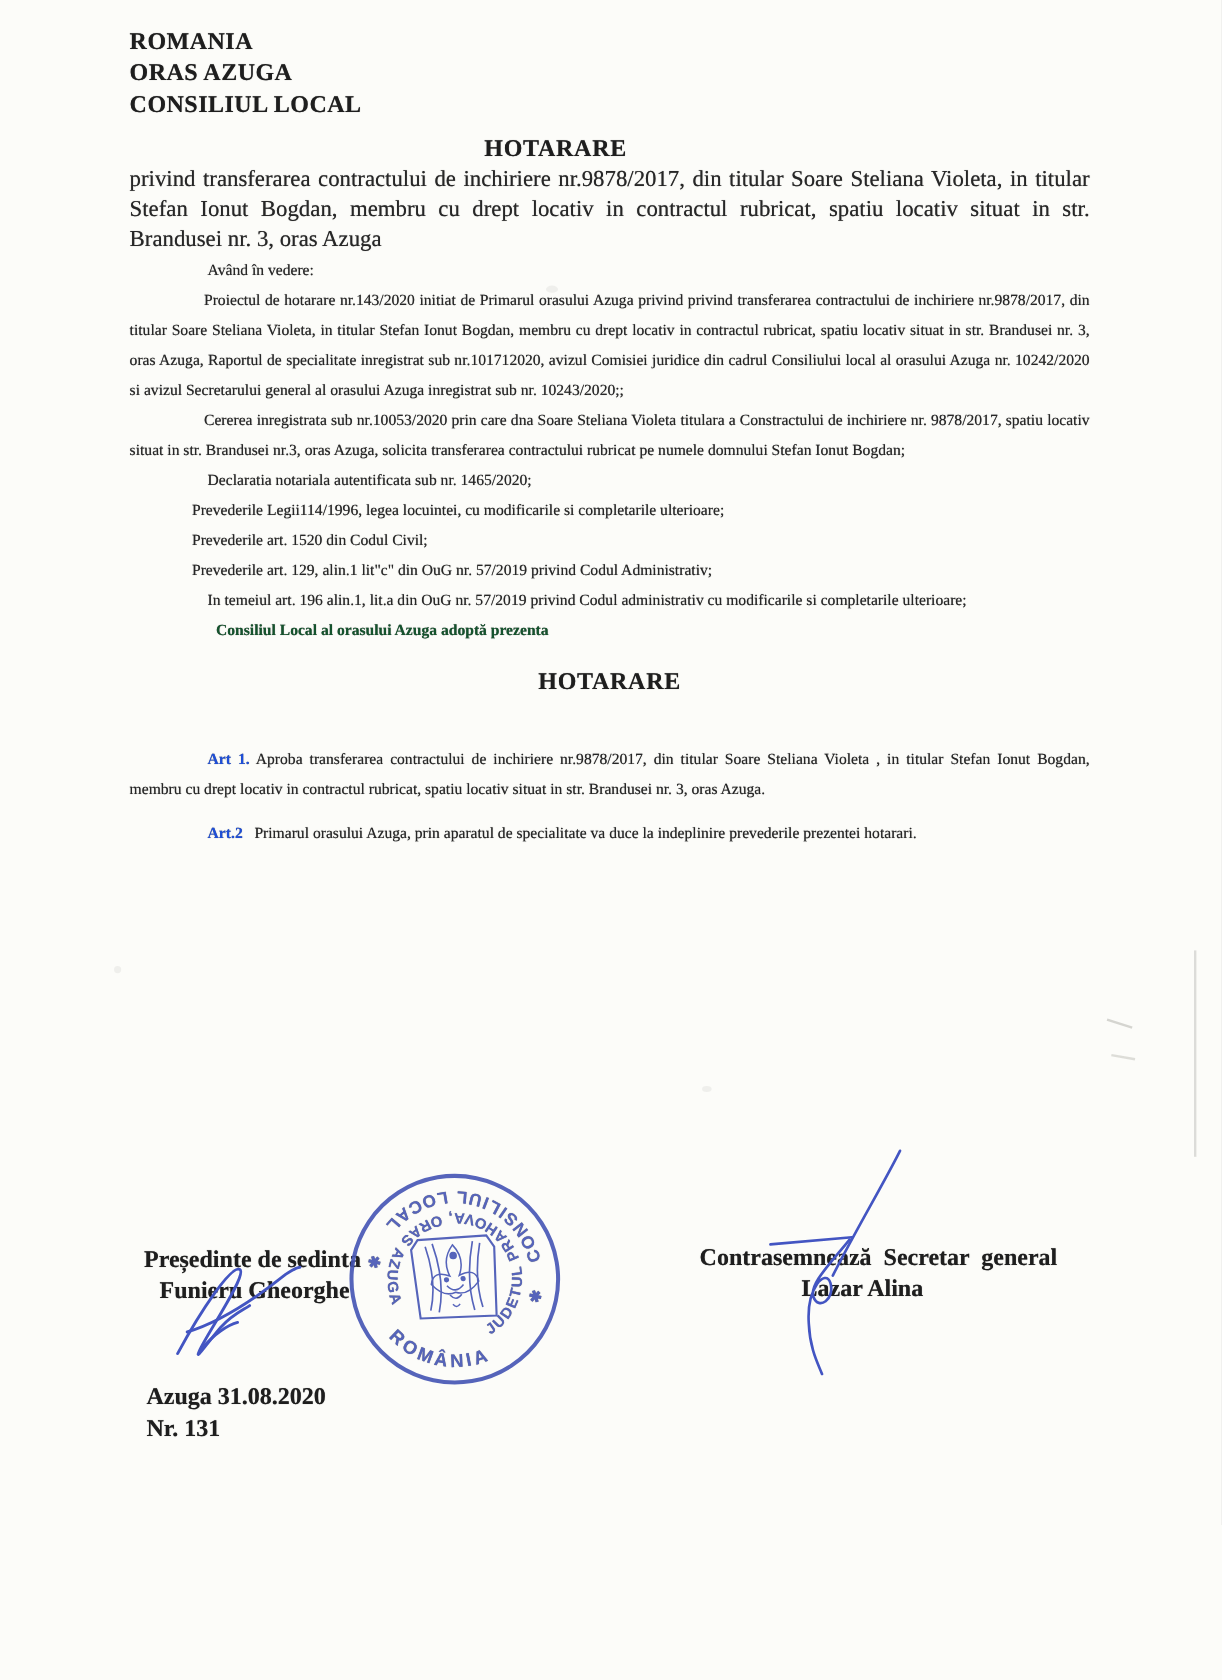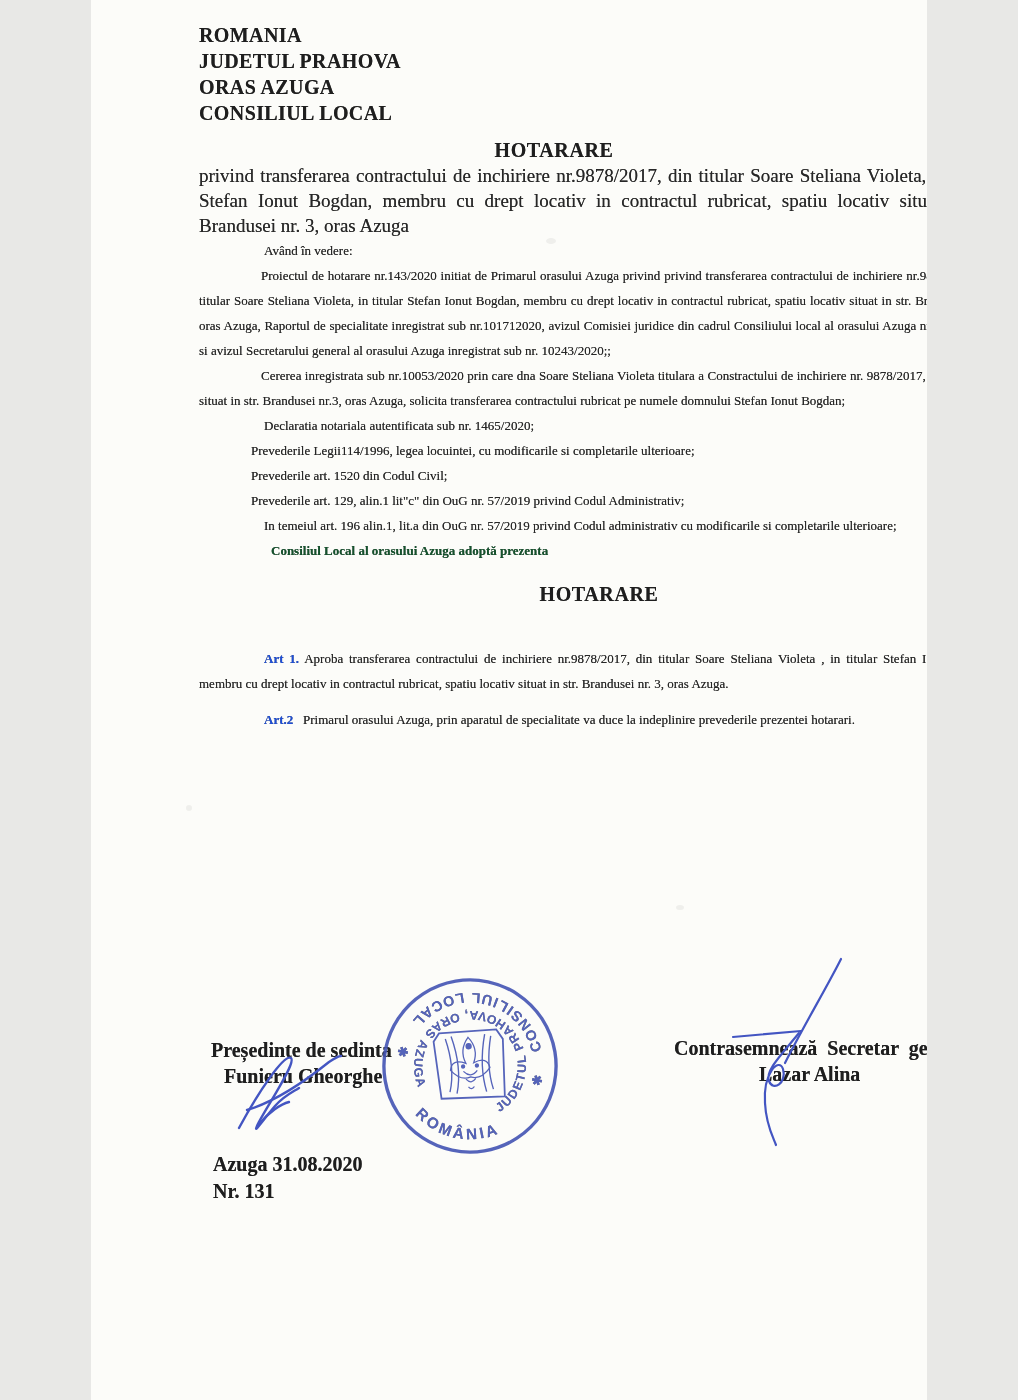--- a/index.html
+++ b/index.html
@@ -1,18 +1,18 @@
 <!DOCTYPE html>
 <html><head>
 <meta charset="utf-8">
 <style>
   html,body { margin:0; padding:0; background:#e8e8e6; }
   .page {
     position:relative;
-    width:836px; height:1400px;
+    width:1018px; height:1400px;
     margin:0 auto;
     background:#fcfcf9;
     font-family:"Liberation Serif", serif;
     color:#272727;
     overflow:hidden;
     text-shadow:0 0 0.6px rgba(45,45,45,.75);
   }
   .col { position:absolute; left:108px; top:22px; width:800px; }
   .letterhead p {
     margin:0; font-weight:bold; font-size:20px; line-height:26px;
@@ -60,21 +60,20 @@
 </style>
 </head>
 <body>
 
 <div class="page">
 
   <div class="col">
 
     <div class="letterhead">
       <p>ROMANIA</p>
-      <p>JUDETUL PRAHOVA</p>
       <p>ORAS AZUGA</p>
       <p>CONSILIUL LOCAL</p>
     </div>
 
     <p class="doc-title">HOTARARE</p>
 
     <p class="subtitle">privind transferarea contractului  de inchiriere nr.9878/2017,  din titular   Soare Steliana Violeta, in titular Stefan Ionut Bogdan, membru cu drept locativ in contractul rubricat, spatiu locativ situat in str. Brandusei nr. 3, oras Azuga</p>
 
     <p class="body-line having">Având în vedere:</p>
 

